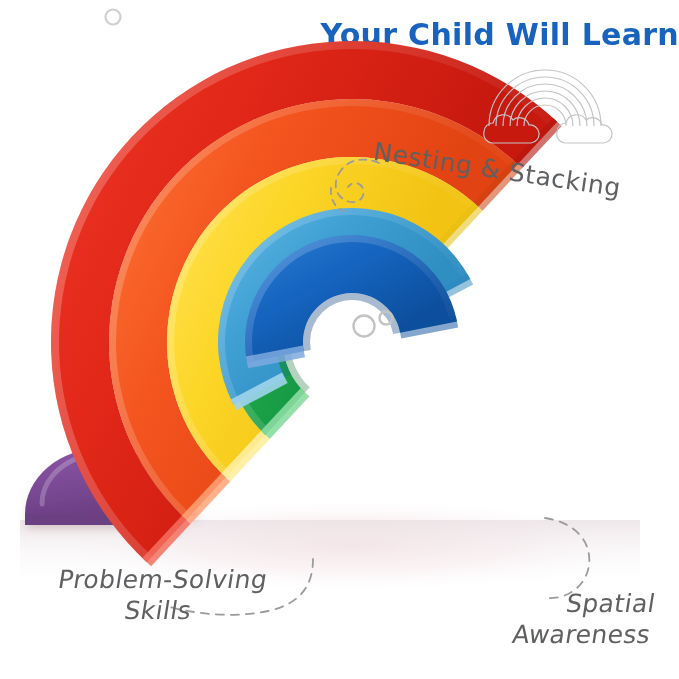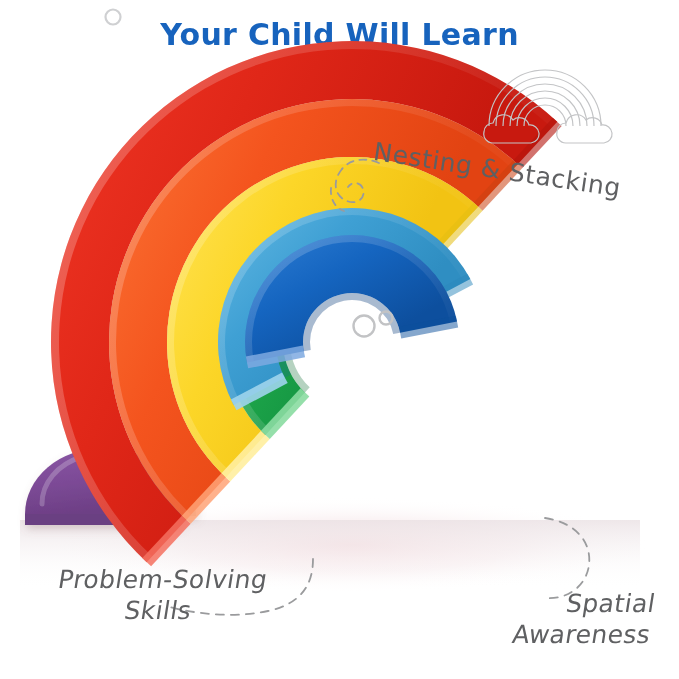--- a/index.html
+++ b/index.html
@@ -18,21 +18,21 @@
     background: #ffffff;
     overflow: hidden;
   }
 
   
   #page-title {
     position: absolute;
     left: 0;
     top: 17px;
     width: 679px;
-    text-align: center;
+    text-align: right;
     font-family: "DejaVu Sans", sans-serif;
     font-size: 30px;
     font-weight: bold;
     letter-spacing: 0.3px;
     color: #1763bd;
     white-space: nowrap;
   }
 
   
   .callout {

